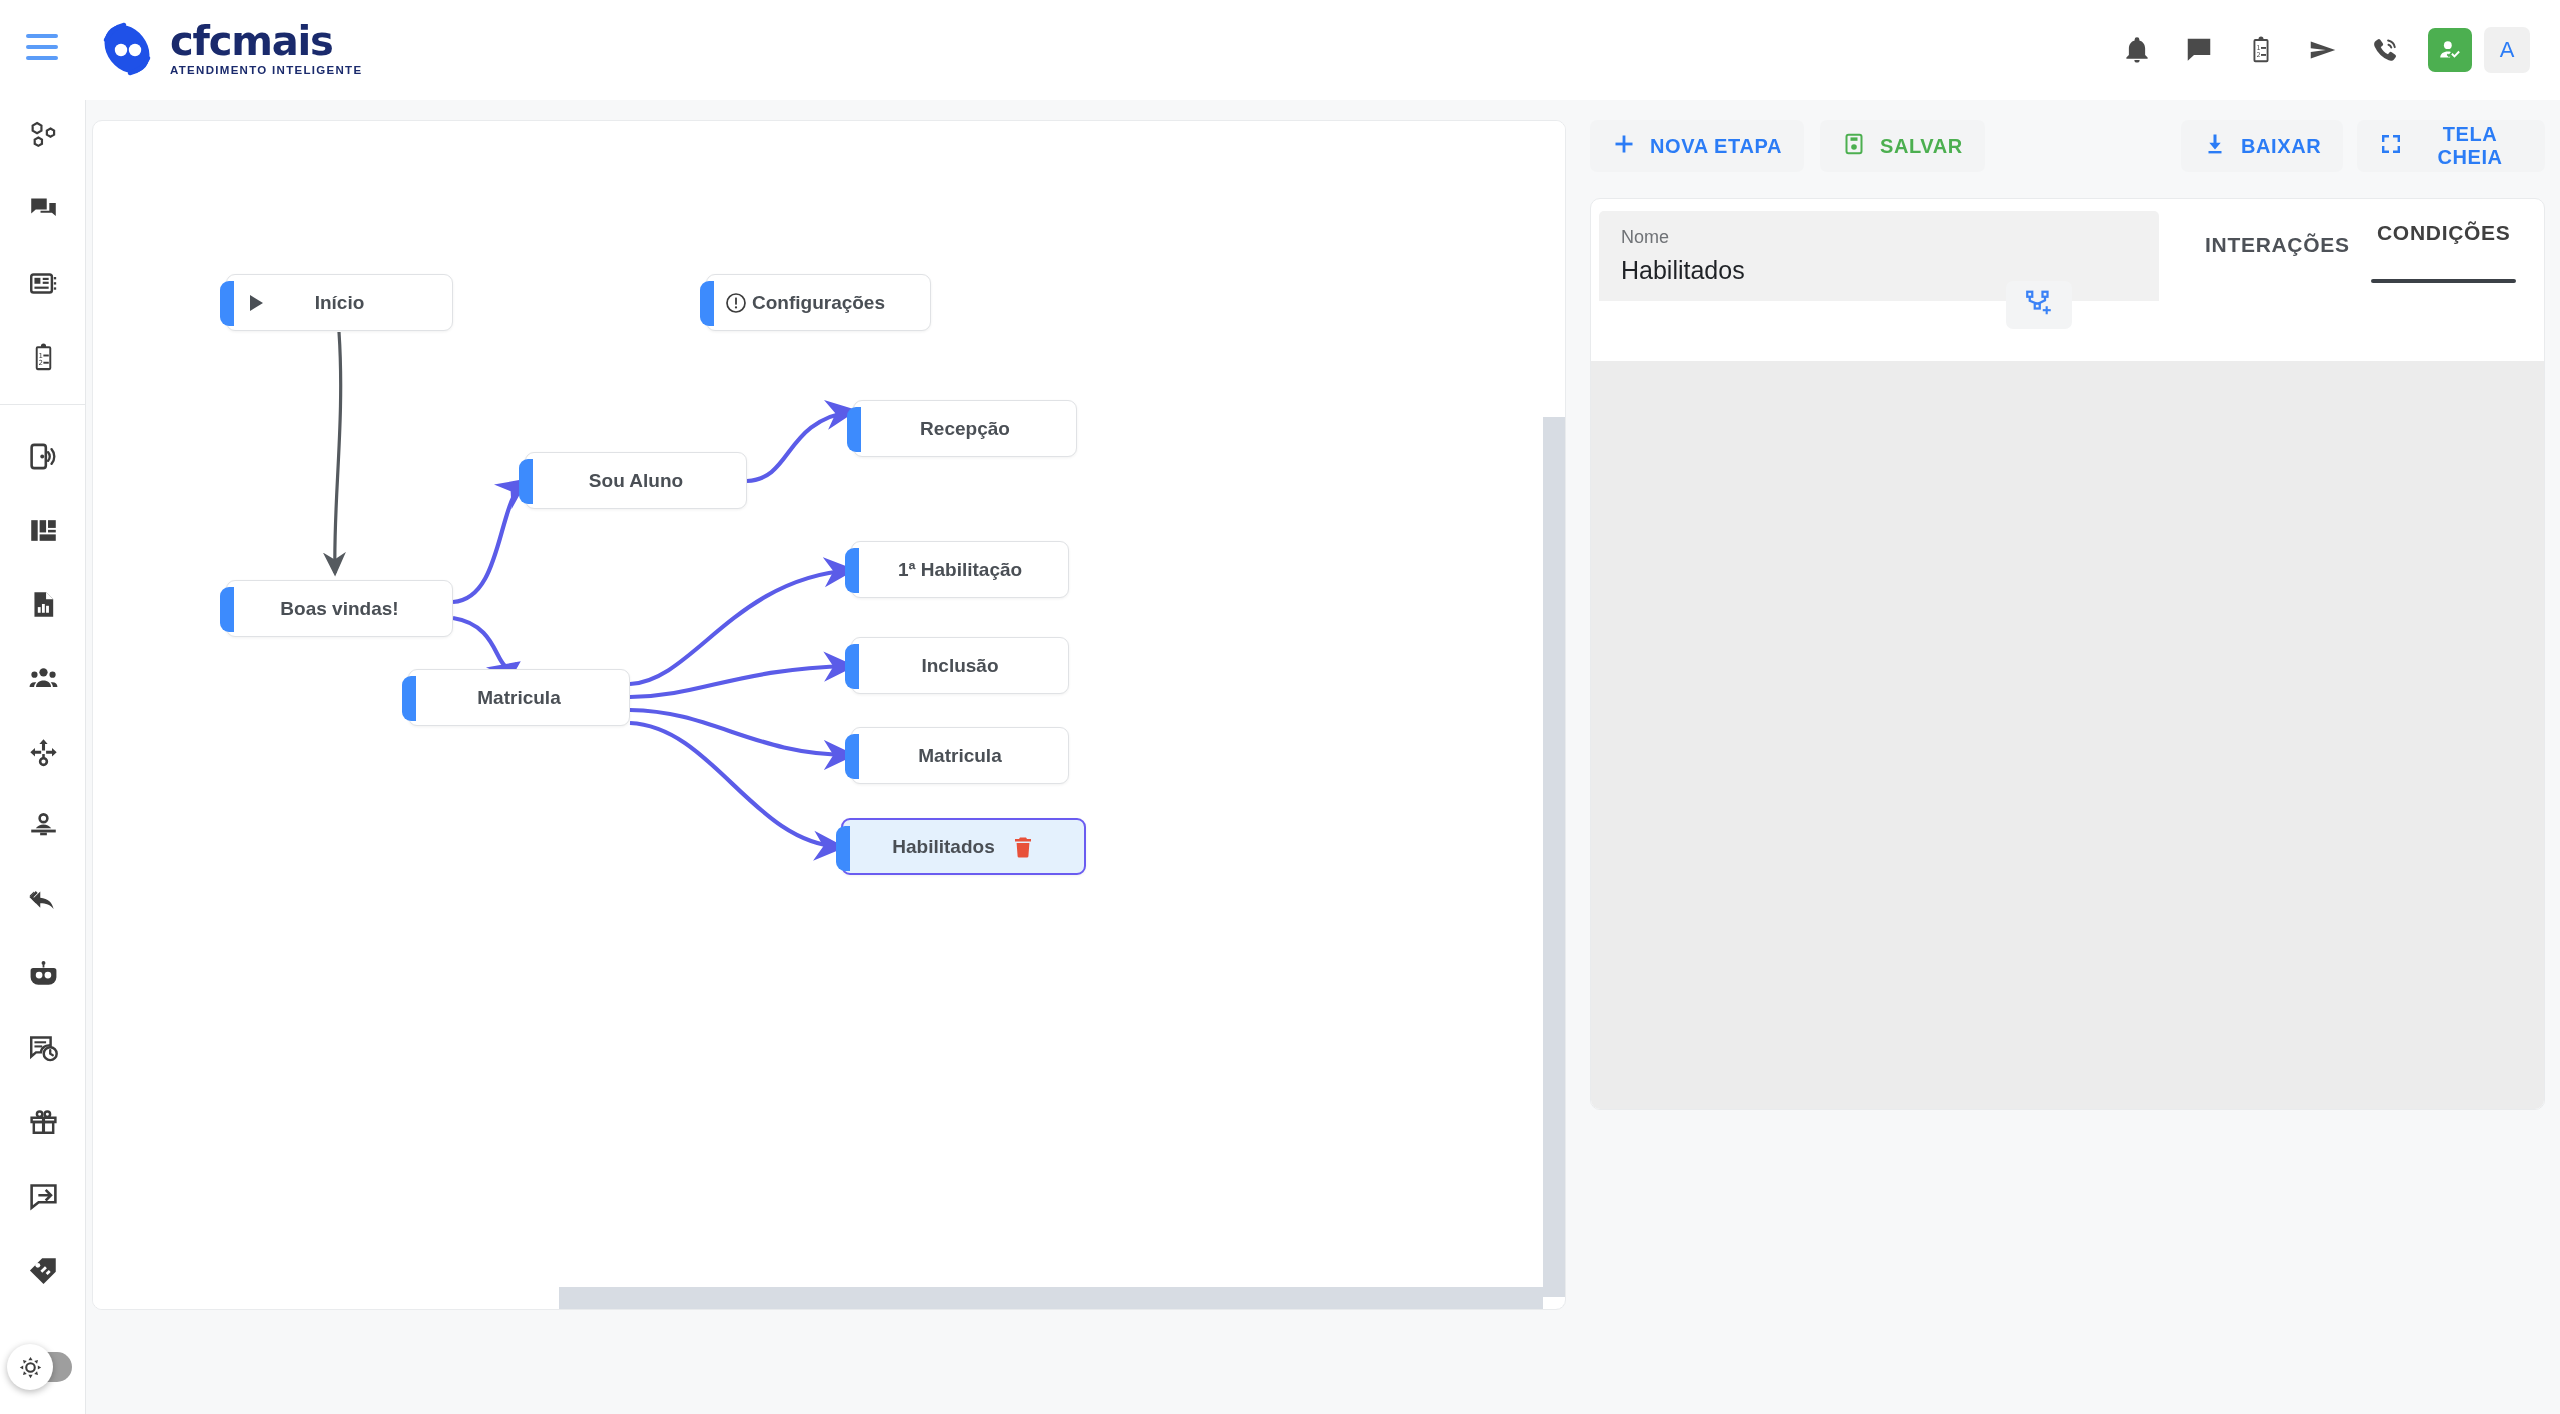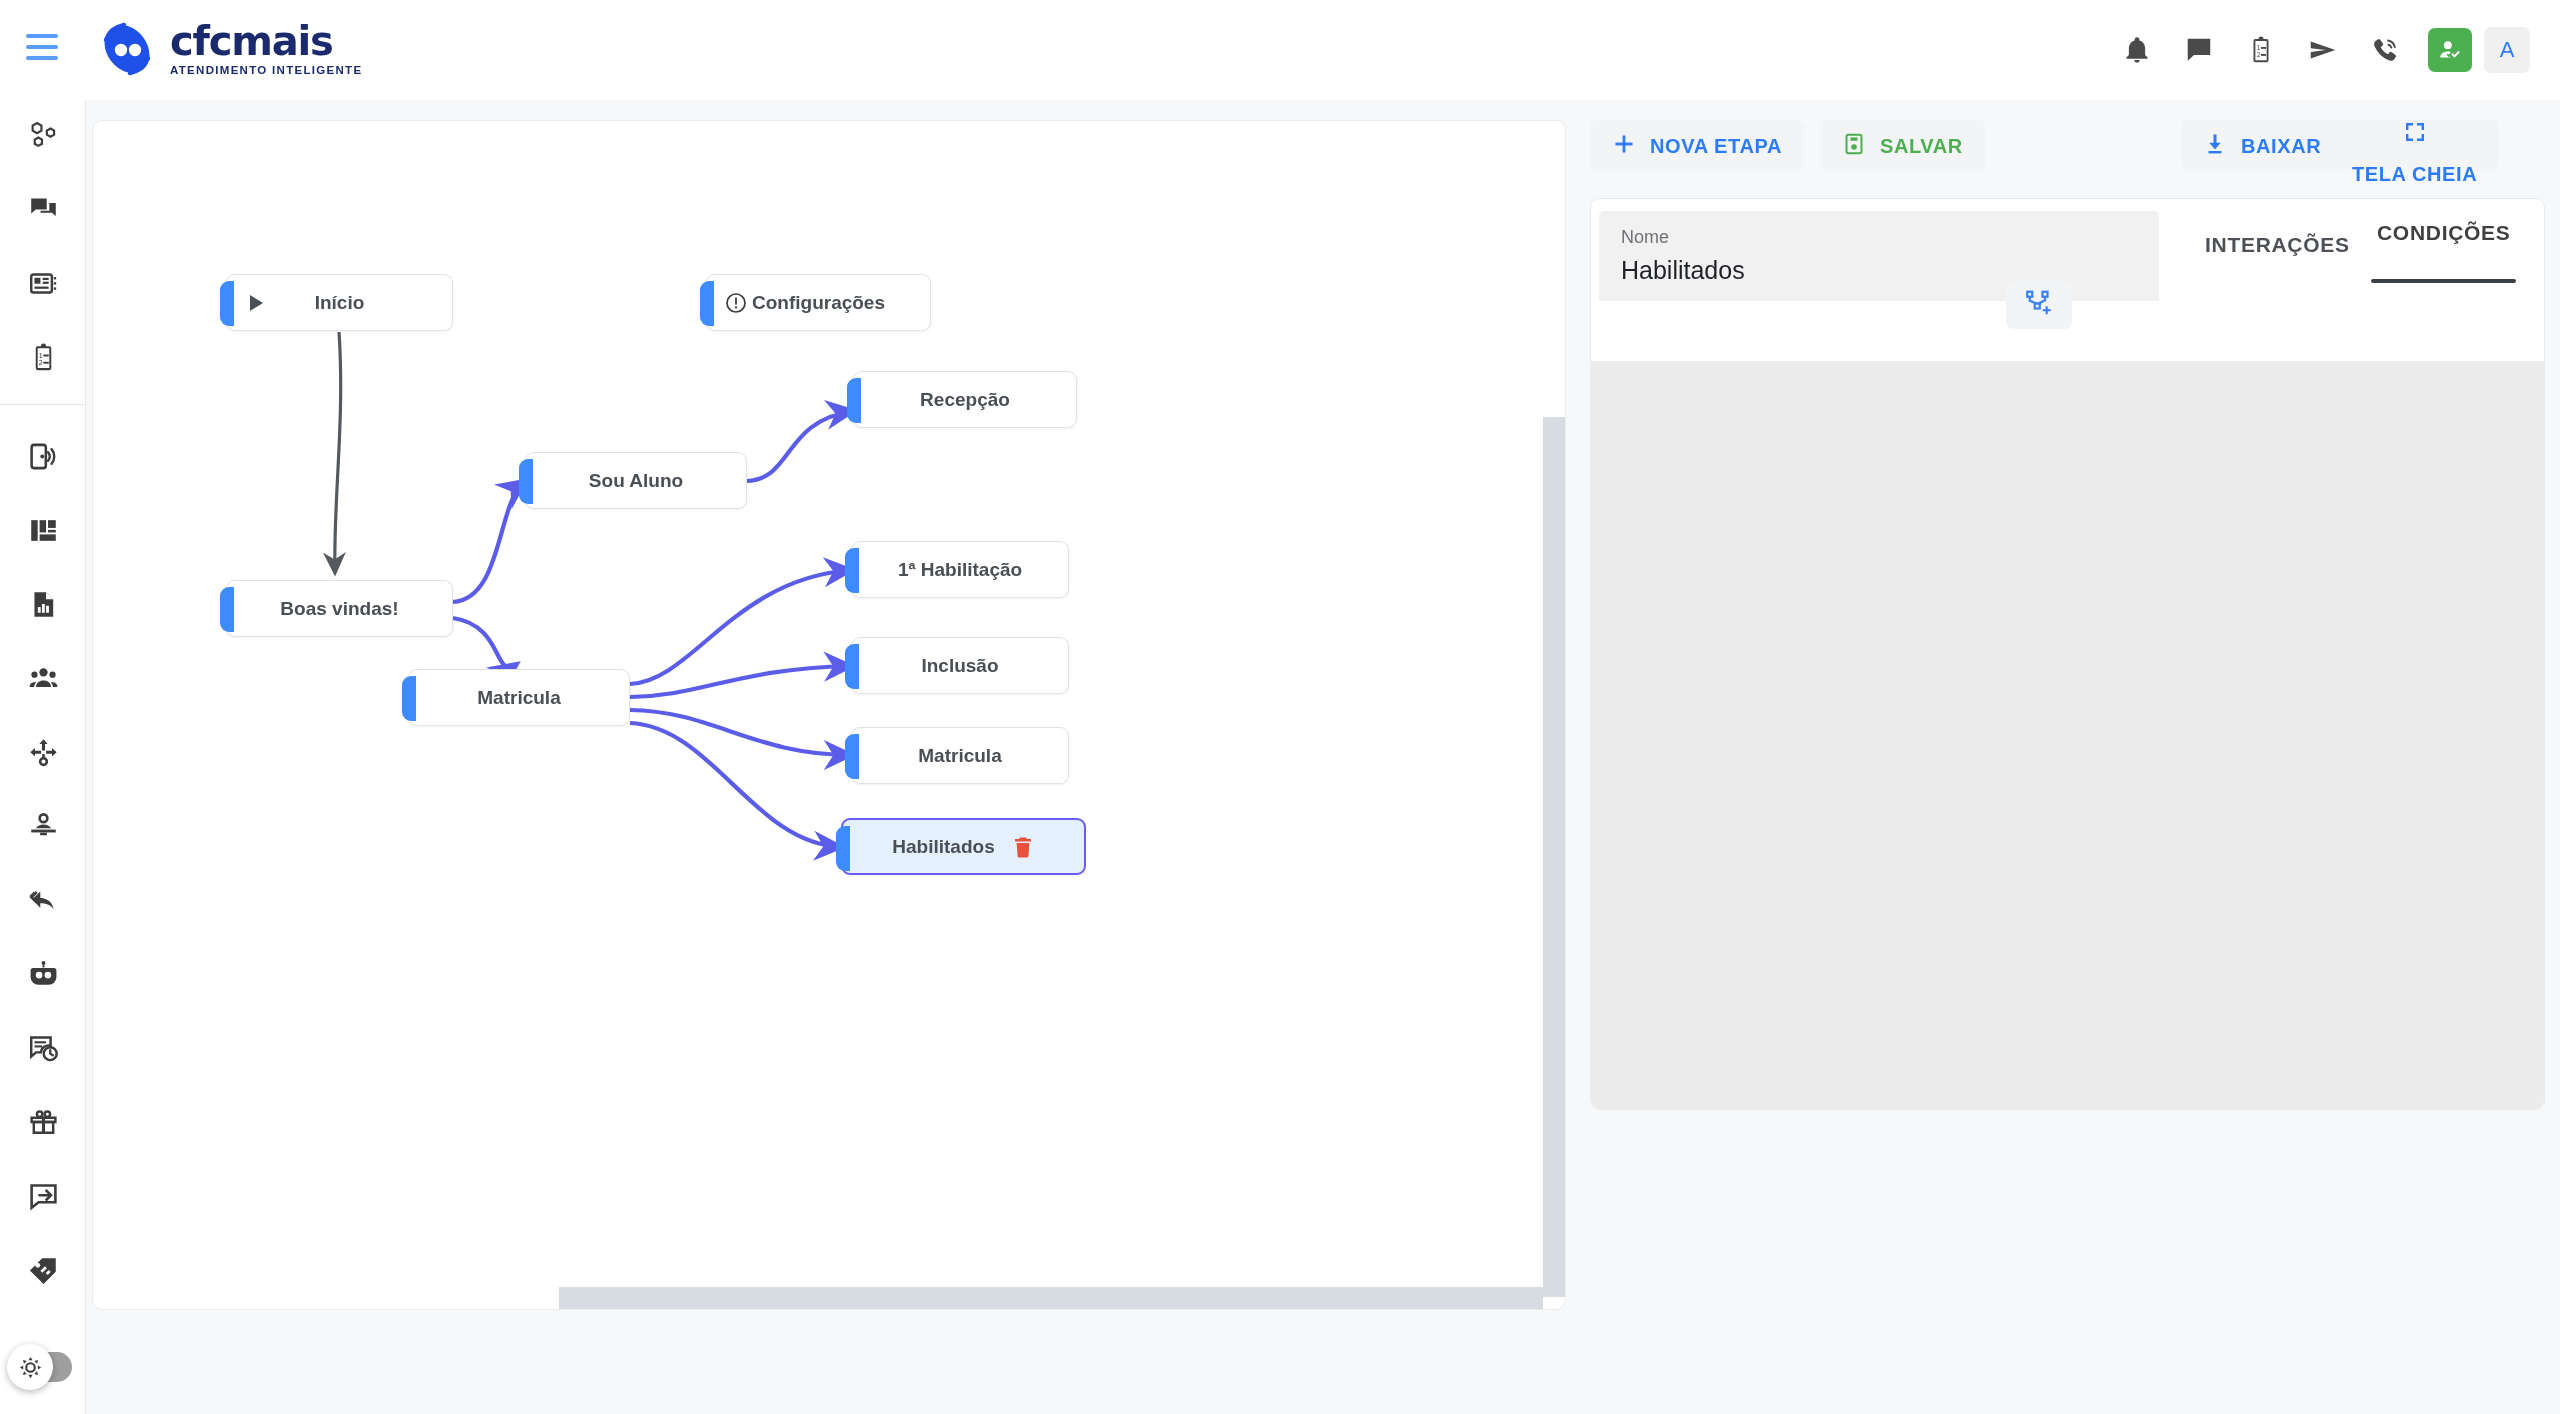--- a/index.html
+++ b/index.html
@@ -499,21 +499,21 @@
     <span class="lead-ico">
       <svg viewBox="0 0 22 22">
           <circle cx="11" cy="11" r="9" fill="none" stroke="#3c3c3c" stroke-width="1.7"></circle>
           <rect x="10.1" y="5.6" width="1.8" height="7" fill="#3c3c3c"></rect>
           <circle cx="11" cy="15.4" r="1.15" fill="#3c3c3c"></circle>
         </svg>
     </span>
     <span>Configurações</span>
   </div>
 
-  <div class="node" style="left:760px; top:250px; width:224px;">
+  <div class="node" style="left:760px; top:279px; width:224px;">
     <span class="handle"></span>
     <span>Recepção</span>
   </div>
 
   <div class="node" style="left:432px; top:331px; width:222px;">
     <span class="handle"></span>
     <span>Sou Aluno</span>
   </div>
 
   <div class="node" style="left:758px; top:420px; width:218px;">
@@ -586,21 +586,21 @@
     <button class="tbtn" style="left:591px;justify-content:center;">
       <span>
         <svg viewBox="0 0 24 24">
             <path d="M10.5 2.6h3v8.2h4.2L12 17.4 6.3 10.8h4.2z" fill="#2b7cf6"></path>
             <rect x="5.5" y="19" width="13" height="2.4" fill="#2b7cf6"></rect>
           </svg>
       </span>
       <span>BAIXAR</span>
     </button>
 
-    <button class="tbtn" style="left:740px;flex-direction:column;">
+    <button class="tbtn" style="left:767px;">
       <span>
         <svg viewBox="0 0 24 24">
             <path d="M3 3h7v2.4H5.4V10H3zM14 3h7v7h-2.4V5.4H14zM3 14h2.4v4.6H10V21H3zM18.6 14H21v7h-7v-2.4h4.6z" fill="#2b7cf6"></path>
           </svg>
       </span>
       <span>TELA CHEIA</span>
     </button>
   </div>
 
   <div id="rp-card">

